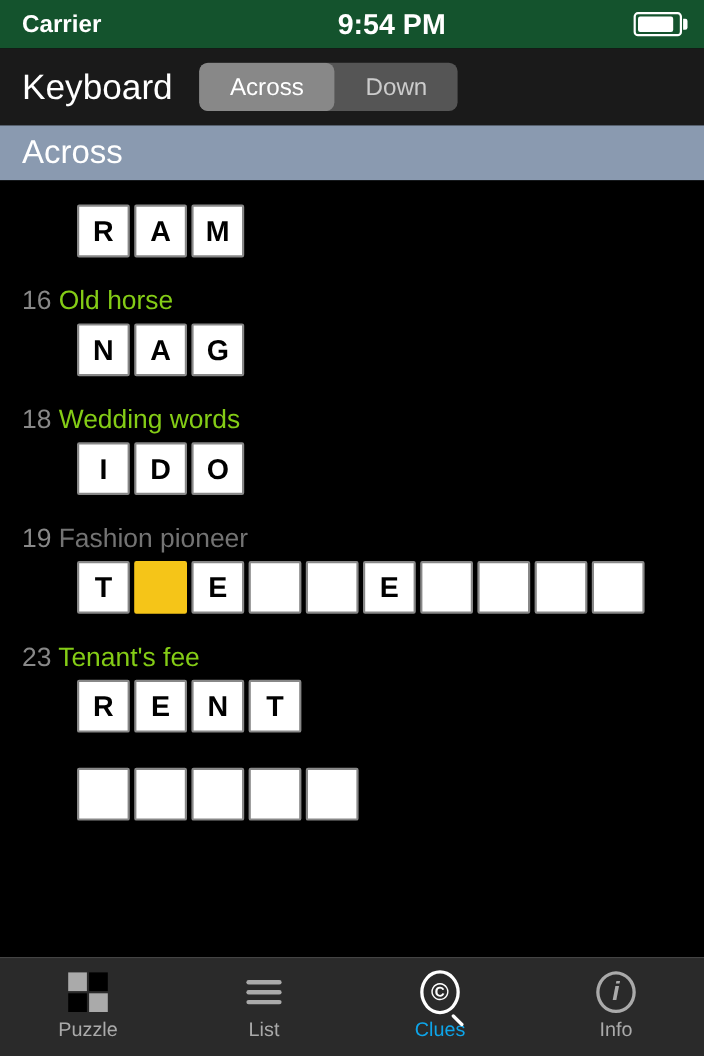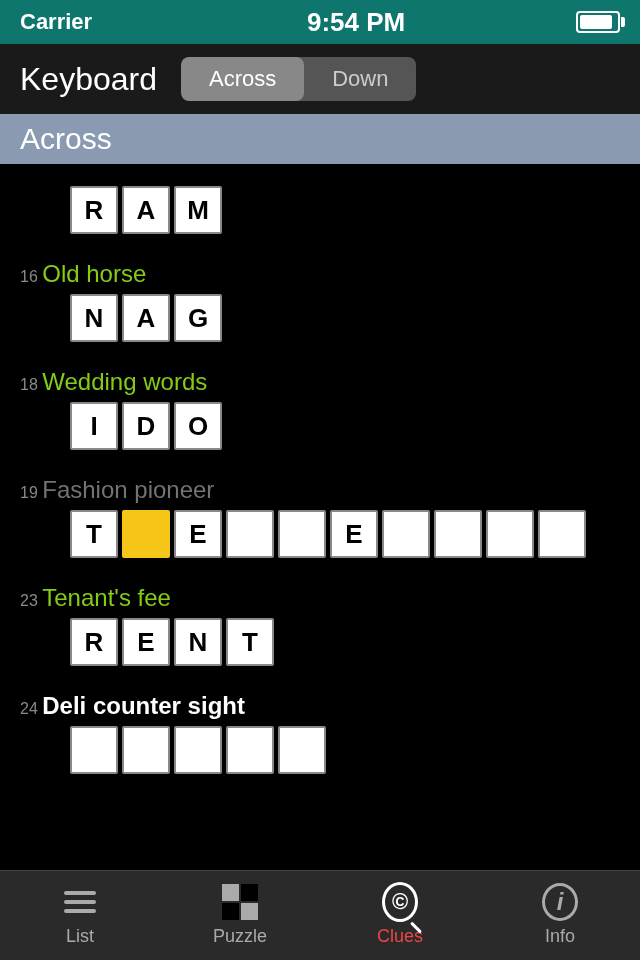--- a/index.html
+++ b/index.html
@@ -8,21 +8,21 @@
       height: 960px;
       background: #000;
       font-family: -apple-system, 'Helvetica Neue', Arial, sans-serif;
       overflow: hidden;
       position: relative;
     }
 
     
     .status-bar {
       height: 44px;
-      background: #0f766e;
+      background: #14532d;
       display: flex;
       align-items: center;
       justify-content: space-between;
       padding: 16px 20px;
       color: #fff;
       font-size: 24px;
       font-weight: 600;
     }
     .status-bar .time { font-size: 26px; font-weight: 600; margin-left: 44px; }
     .status-bar .carrier { font-size: 22px; }
@@ -118,21 +118,21 @@
     .clue-item {
       padding: 16px 20px 10px 20px;
     }
     .clue-number-text {
       color: #888;
       font-size: 24px;
       margin-bottom: 4px;
     }
     .clue-number-text .clue-number {
       color: #888;
-      font-size: 16px;
+      font-size: 24px;
     }
     .clue-number-text .clue-desc {
       color: #84cc16;
       font-size: 24px;
     }
     .clue-active .clue-number-text .clue-desc {
       color: #737373;
     }
     .clue-active .clue-number-text .clue-number {
       color: #888;
@@ -251,21 +251,21 @@
       content: '';
       width: 14px;
       height: 3px;
       background: #fff;
       position: absolute;
       bottom: -10px;
       right: -8px;
       transform: rotate(45deg);
       border-radius: 2px;
     }
-    .tab-item.active .tab-label { color: #ef4444; }
+    .tab-item.active .tab-label { color: #0ea5e9; }
     .tab-item.active .tab-icon .clues-icon { border-color: #fff; }
 
     
     .info-icon {
       width: 38px;
       height: 38px;
       border: 3px solid #aaa;
       border-radius: 50%;
       display: flex;
       align-items: center;
@@ -342,53 +342,52 @@
     <div class="clue-item">
       <div class="clue-number-text"><span class="clue-number">23  </span><span class="clue-desc">Tenant's fee</span></div>
       <div class="letter-row">
         <div class="letter-box">R</div>
         <div class="letter-box">E</div>
         <div class="letter-box">N</div>
         <div class="letter-box">T</div>
       </div>
     </div>
     <div class="clue-item clue-bold">
-      <div class="clue-number-text"><span class="clue-number">24  </span><span class="clue-desc">Deli counter sight</span></div>
       <div class="letter-row">
         <div class="letter-box"></div>
         <div class="letter-box"></div>
         <div class="letter-box"></div>
         <div class="letter-box"></div>
         <div class="letter-box"></div>
       </div>
     </div>
   </div>
 
 <div class="tab-bar">
-  <div class="tab-item">
-    <div class="tab-icon">
-      <div class="hamburger-icon">
-        <span></span>
-          <span></span>
-          <span></span>
-      </div>
-    </div>
-    <span class="tab-label">List</span>
-  </div>
   <div class="tab-item">
     <div class="tab-icon">
       <div class="puzzle-icon">
         <div></div>
           <div></div>
           <div></div>
           <div></div>
       </div>
     </div>
     <span class="tab-label">Puzzle</span>
   </div>
+  <div class="tab-item">
+    <div class="tab-icon">
+      <div class="hamburger-icon">
+        <span></span>
+          <span></span>
+          <span></span>
+      </div>
+    </div>
+    <span class="tab-label">List</span>
+  </div>
   <div class="tab-item active">
     <div class="tab-icon">
       <div class="clues-icon">©</div>
     </div>
     <span class="tab-label">Clues</span>
   </div>
   <div class="tab-item">
     <div class="tab-icon">
       <div class="info-icon">i</div>
     </div>

